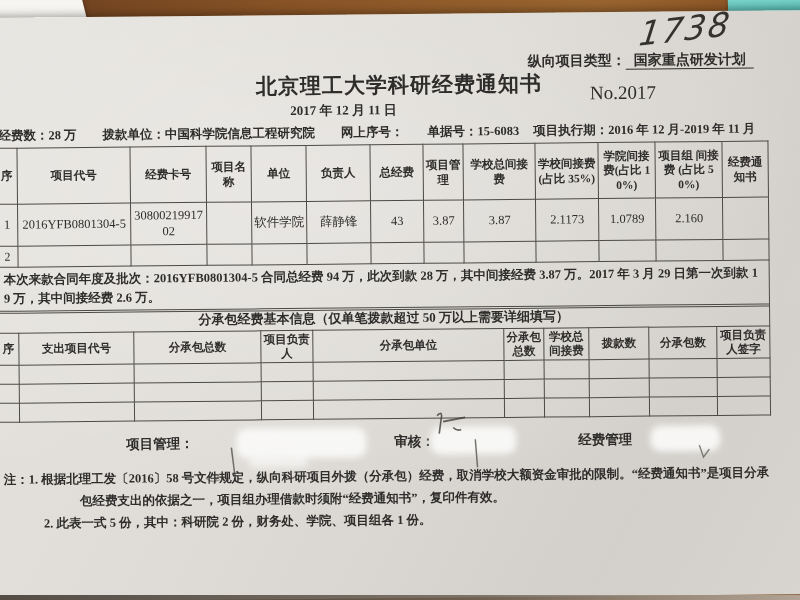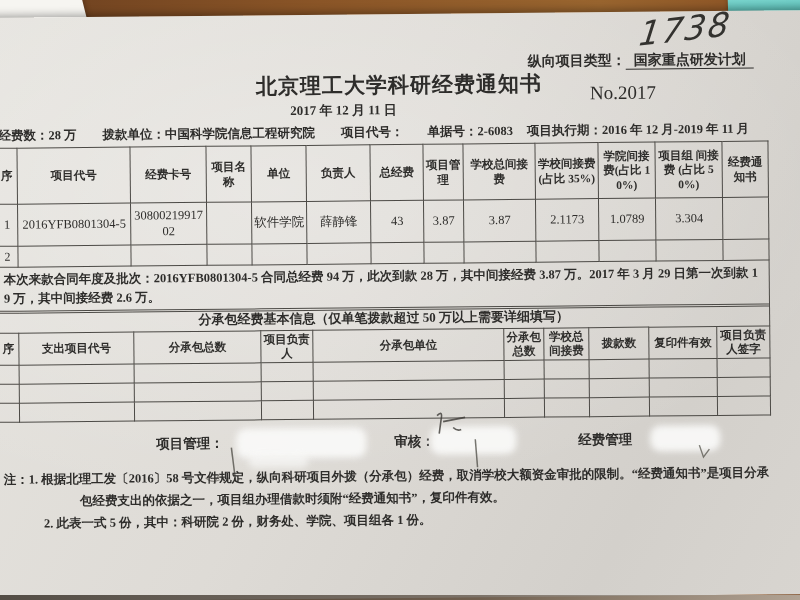--- a/index.html
+++ b/index.html
@@ -59,21 +59,21 @@
   .main-tbl .r1 td { height:42px; font-size:12.5px; }
   .main-tbl .r2 td { height:21px; font-size:12px; }
   .main-tbl .note-cell { text-align:left; font-weight:bold; font-size:12.5px; padding:3px 6px; height:44px; line-height:1.55; }
   .sub-tbl { top:293px; }
   .sub-tbl .sec-title td { height:22px; font-weight:bold; font-size:13px; }
   .sub-tbl .er td { height:19px; }
 
   
   .approval-row { position:absolute; left:7px; top:419px; width:772px; font-size:13.5px; font-weight:bold; }
   .approval-label { position:absolute; top:0; white-space:nowrap; }
-  .ap-1 { left:158px; } .ap-2 { left:396px; } .ap-3 { left:580px; }
+  .ap-1 { left:128px; } .ap-2 { left:396px; } .ap-3 { left:580px; }
   .sig-blur { position:absolute; background:rgba(250,250,248,.92); filter:blur(3px); border-radius:10px; }
   .sb-1 { left:238px; top:-6px; width:130px; height:30px; }
   .sb-2 { left:432px; top:-6px; width:86px; height:28px; }
   .sb-3 { left:652px; top:-5px; width:70px; height:26px; }
   .sb-1b { left:250px; top:20px; width:60px; height:14px; opacity:.7;}
 
   .pen-marks { position:absolute; left:0; top:0; pointer-events:none; }
 
   
   .notes { position:absolute; left:12px; top:452px; width:778px; font-size:12.5px; font-weight:bold; line-height:1.75; }
@@ -93,21 +93,21 @@
 
     <div class="project-type">
       <span>纵向项目类型：</span><span class="pt-value">国家重点研发计划</span>
     </div>
 
     <div class="doc-title">北京理工大学科研经费通知书</div>
     <div class="doc-number">No.2017</div>
     <div class="doc-date">2017 年 12 月 11 日</div>
 
     <div class="info-line">
-      <span>经费数：</span><span>28 万</span><span class="gap-l"></span><span>拨款单位：</span><span>中国科学院信息工程研究院</span><span class="gap-l"></span><span>项目代号：</span><span class="serial-blank"></span><span>单据号：</span><span>2-6083</span><span class="gap-s"></span><span>项目执行期：</span><span>2016 年 12 月-2019 年 11 月</span>
+      <span>经费数：</span><span>28 万</span><span class="gap-l"></span><span>拨款单位：</span><span>中国科学院信息工程研究院</span><span class="gap-l"></span><span>网上序号：</span><span class="serial-blank"></span><span>单据号：</span><span>15-6083</span><span class="gap-s"></span><span>项目执行期：</span><span>2016 年 12 月-2019 年 11 月</span>
     </div>
 
     <table class="tbl main-tbl">
       <colgroup>
         <col style="width:21px">
           <col style="width:113px">
           <col style="width:76px">
           <col style="width:45px">
         <col style="width:55px">
           <col style="width:64px">
@@ -142,21 +142,21 @@
           <td>2016YFB0801304-5</td>
           <td>3080021991702</td>
           <td></td>
           <td>软件学院</td>
           <td>薛静锋</td>
           <td>43</td>
           <td>3.87</td>
           <td>3.87</td>
           <td>2.1173</td>
           <td>1.0789</td>
-          <td>3.304</td>
+          <td>2.160</td>
           <td></td>
         </tr>
         <tr class="r2">
           <td>2</td>
           <td></td>
           <td></td>
           <td></td>
           <td></td>
           <td></td>
           <td></td>
@@ -192,21 +192,21 @@
         </tr>
         <tr>
           <th>序</th>
           <th>支出项目代号</th>
           <th>分承包总数</th>
           <th>项目负责人</th>
           <th>分承包单位</th>
           <th>分承包总数</th>
           <th>学校总间接费</th>
           <th>拨款数</th>
-          <th>复印件有效</th>
+          <th>分承包数</th>
           <th>项目负责人签字</th>
         </tr>
         <tr class="er">
           <td></td>
             <td></td>
             <td></td>
             <td></td>
             <td></td>
             <td></td>
             <td></td>

